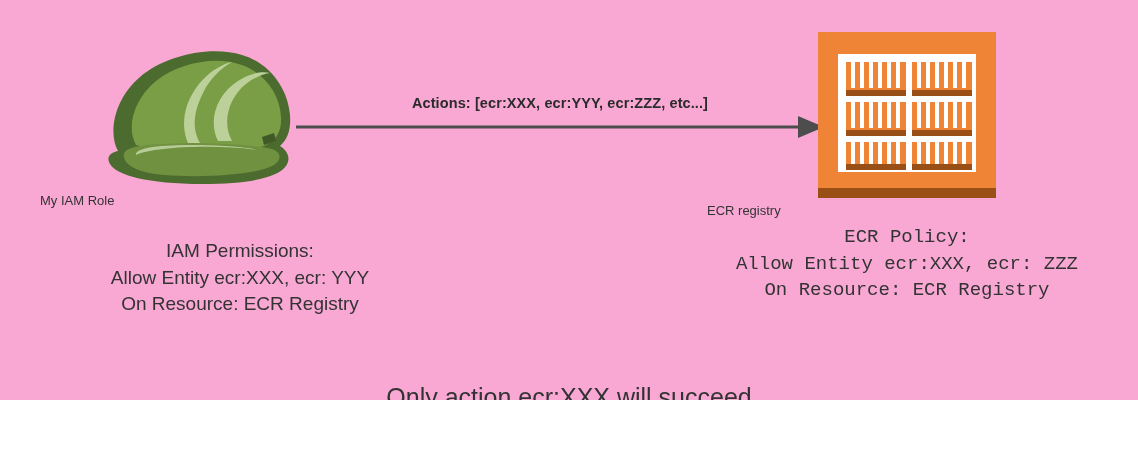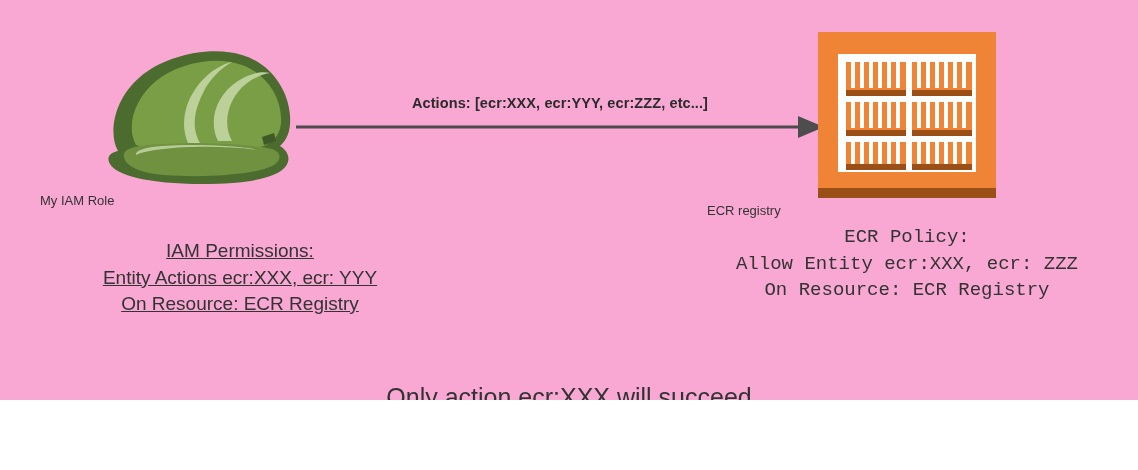--- a/index.html
+++ b/index.html
@@ -81,21 +81,20 @@
     text-align: center;
     font-size: 19px;
     color: #333333;
     line-height: 26.5px;
     white-space: nowrap;
   }
   #iam-details {
     left: 40px;
     top: 238px;
     width: 400px;
-    text-decoration: underline;
   }
   #ecr-details {
     left: 707px;
     top: 224px;
     width: 400px;
     font-family: Liberation Mono, monospace;
   }
   #footer-note {
     position: absolute;
     left: 169px;
@@ -241,21 +240,21 @@
         <rect x="144" y="110" width="4" height="26" fill="#ffffff"></rect>
         <rect x="94" y="132" width="60" height="6" fill="#9a4f16"></rect>
       </g>
     </svg>
   </div>
 
   <div id="iam-caption" class="node-caption">My IAM Role</div>
 
   <div id="iam-details" class="detail-block">
     <span class="detail-line">IAM Permissions:</span>
-    <span class="detail-line">Entity Actions ecr:XXX, ecr: YYY</span>
+    <span class="detail-line">Allow Entity ecr:XXX, ecr: YYY</span>
     <span class="detail-line">On Resource: ECR Registry</span>
   </div>
 
   <div id="ecr-caption" class="node-caption">ECR registry</div>
 
   <div id="ecr-details" class="detail-block">
     <span class="detail-line">ECR Policy:</span>
     <span class="detail-line">Allow Entity ecr:XXX, ecr: ZZZ</span>
     <span class="detail-line">On Resource: ECR Registry</span>
   </div>

